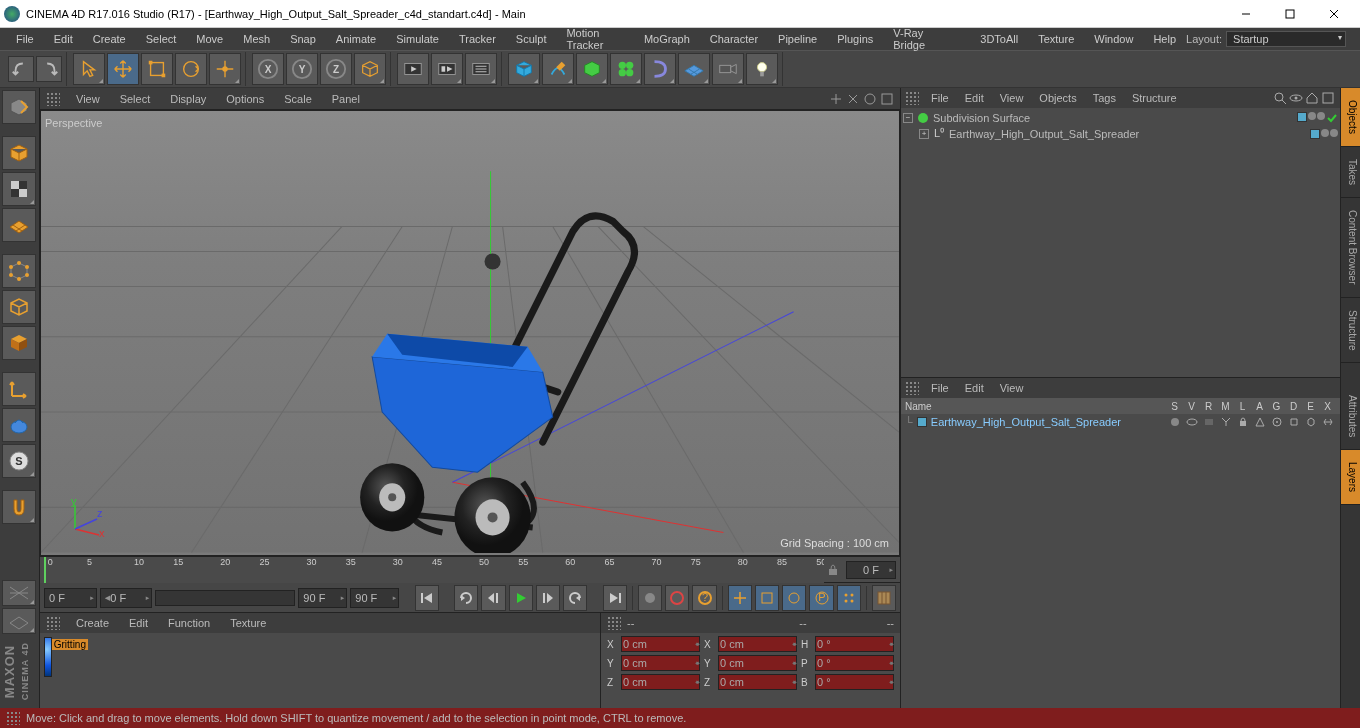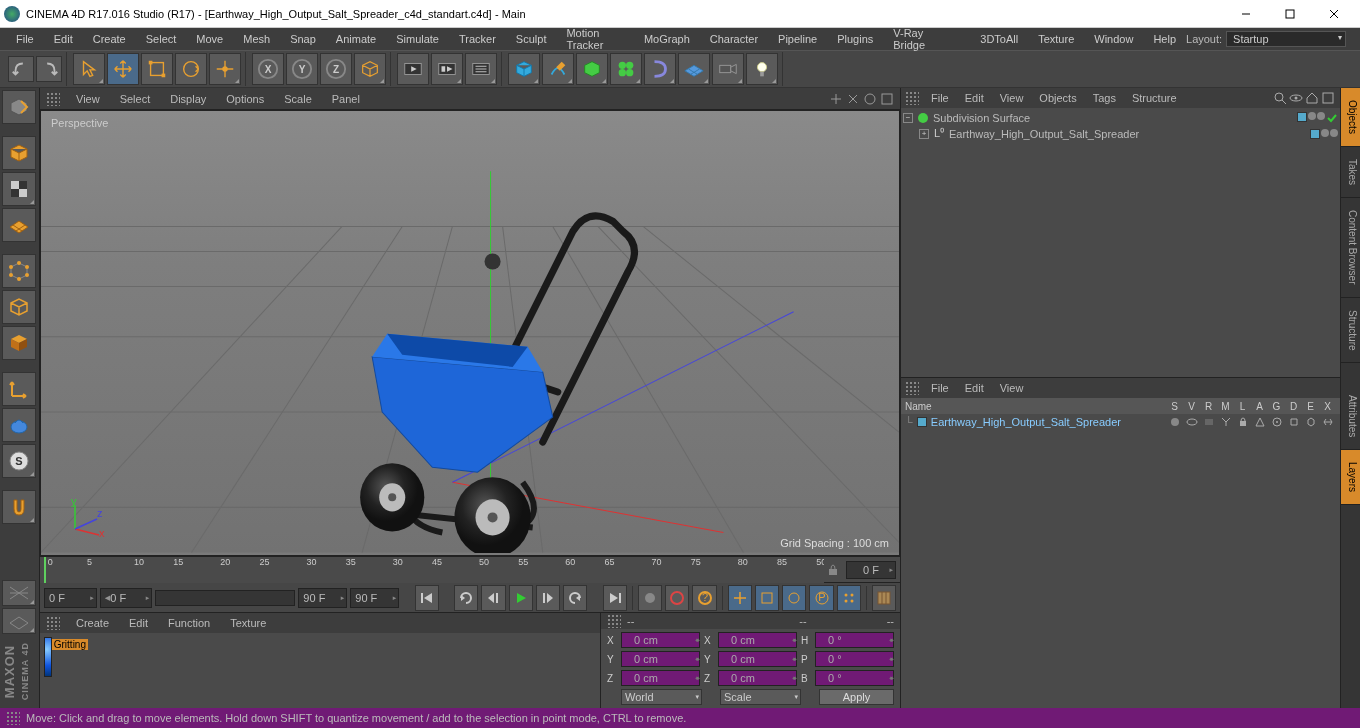--- a/index.html
+++ b/index.html
@@ -42,21 +42,21 @@
 
 
 .vpmenu { height:22px; background:#3d3d3d; display:flex; align-items:center; padding:0 6px; color:#bbb; gap:0; border-bottom:1px solid #222;}
 .vpmenu .grip { width:14px; height:14px; margin-right:6px; background-image:radial-gradient(#888 1px,transparent 1px); background-size:4px 4px;}
 .vpmenu .mitem { padding:0 10px; height:22px; display:flex; align-items:center; }
 .vpmenu .spacer { flex:1; }
 .vpmenu .vicon { width:14px; height:14px; margin-left:3px; }
 
 
 .viewport { flex:1; background:#7a7a7a; position:relative; border:1px solid #222; overflow:hidden; }
-.viewport .label { position:absolute; top:6px; left:10px; color:#ccc; }
+.viewport .label { position:absolute; top:6px; left:4px; color:#ccc; }
 .viewport .gridinfo { position:absolute; bottom:6px; right:10px; color:#ddd; }
 .viewport .axiswidget { position:absolute; bottom:18px; left:26px; width:40px; height:40px; }
 .vpimg { position:absolute; inset:0; }
 
 
 .timeline { height:26px; background:#4a4a4a; display:flex; align-items:center; border-top:1px solid #222; }
 .timeline .ruler { flex:1; height:26px; position:relative; background:#4a4a4a; overflow:hidden; }
 .timeline .ruler .tick { position:absolute; top:0; color:#ccc; font-size:9px; }
 .timeline .ruler .marker { position:absolute; left:4px; top:0; bottom:0; width:2px; background:#5fcf5f; }
 .timeline .endbox { width:50px; height:18px; background:#353535; border:1px solid #222; color:#bbb; display:flex; align-items:center; justify-content:center; margin:0 4px; position:relative;}
@@ -84,21 +84,21 @@
 .matball { width:44px; display:flex; flex-direction:row; align-items:flex-start;}
 .matball .ball { width:40px; height:40px; background:radial-gradient(circle at 30% 30%, #8cf, #15d 60%, #037); border:1px solid #222;}
 .matball .mlabel { background:#d88a2a; color:#000; padding:0 2px; margin-top:2px; font-size:10px;}
 
 .coordpanel { width:300px; background:#3d3d3d; display:flex; flex-direction:column; border-left:1px solid #222;}
 .coordpanel .cphdr { height:20px; display:flex; align-items:center; padding:0 6px; color:#bbb;}
 .coordpanel .cphdr .grip{ width:14px; height:14px; margin-right:6px; background-image:radial-gradient(#888 1px,transparent 1px); background-size:4px 4px;}
 .coordpanel .cpbody { flex:1; background:#4a4a4a; padding:3px 6px; display:flex; flex-direction:column; gap:3px;}
 .coordrow { display:flex; gap:4px; align-items:center;}
 .coordrow .lbl { width:10px; color:#ccc; font-size:10px;}
-.coordrow .val { flex:1; height:16px; background:#701a75; border:1px solid #222; color:#aaa; padding:0 12px; display:flex; align-items:center; font-size:10px; position:relative;}
+.coordrow .val { flex:1; height:16px; background:#7f1d1d; border:1px solid #222; color:#aaa; padding:0 1px; display:flex; align-items:center; font-size:10px; position:relative;}
 .coordrow .val::after{content:"◂▸";position:absolute;right:1px;font-size:7px;color:#777;letter-spacing:-2px;}
 .coordrow .dd { flex:1; height:16px; background:#5a5a5a; border:1px solid #333; color:#ccc; padding:0 3px; display:flex; align-items:center; font-size:10px;position:relative;}
 .coordrow .dd::after{content:"▾";position:absolute;right:2px;font-size:7px;}
 .coordrow .apply { flex:1; height:16px; background:#6a6a6a; border:1px solid #333; color:#ddd; display:flex; align-items:center; justify-content:center; font-size:10px;}
 
 
 .rightcol { width:440px; background:#3d3d3d; display:flex; flex-direction:column; border-left:1px solid #222;}
 
 .objmgr { flex:1; display:flex; flex-direction:column; min-height:0; border-bottom:1px solid #222;}
 .objmgr .ohdr { height:20px; display:flex; align-items:center; padding:0 4px; color:#bbb; background:#3d3d3d;}
@@ -128,21 +128,21 @@
 .attrmgr .arow .rname{flex:1; color:#bbb; display:flex; align-items:center; gap:4px;}
 .attrmgr .arow .ricon{width:17px; display:flex; align-items:center; justify-content:center;}
 .attrmgr .arow .ricon svg{width:12px;height:12px;}
 
 
 .rail { width:20px; background:#353535; display:flex; flex-direction:column; border-left:1px solid #222;}
 .rail .tab { writing-mode:vertical-rl; padding:12px 2px; color:#aaa; font-size:10px; text-align:center; border-bottom:1px solid #222;}
 .rail .tab.active { background:#d88a2a; color:#000;}
 
 
-.statusbar { position:absolute; bottom:0; left:0; right:0; height:20px; background:#701a75; color:#bbb; display:flex; align-items:center; padding:0 6px; gap:6px;}
+.statusbar { position:absolute; bottom:0; left:0; right:0; height:20px; background:#7f1d1d; color:#bbb; display:flex; align-items:center; padding:0 6px; gap:6px;}
 .statusbar .grip{ width:14px; height:14px; background-image:radial-gradient(#888 1px,transparent 1px); background-size:4px 4px;}
 </style>
 </head>
 <body>
 
 <div class="titlebar">
   <div class="appicon"></div>
   <div class="title">
     <span>CINEMA 4D R17.016 Studio (R17)</span>
     <span> - </span>
@@ -764,34 +764,20 @@
               </div>
             <span class="lbl">Z</span>
               <div class="val">
                 <span>0 cm</span>
               </div>
             <span class="lbl">B</span>
               <div class="val">
                 <span>0 °</span>
               </div>
           </div>
-          <div class="coordrow">
-            <span class="lbl"></span>
-              <div class="dd">
-                <span>World</span>
-              </div>
-            <span class="lbl"></span>
-              <div class="dd">
-                <span>Scale</span>
-              </div>
-            <span class="lbl"></span>
-              <div class="apply">
-                <span>Apply</span>
-              </div>
-          </div>
         </div>
       </div>
     </div>
 
   </div>
 
   <div class="rightcol">
     <div class="objmgr">
       <div class="ohdr">
         <div class="grip"></div>

